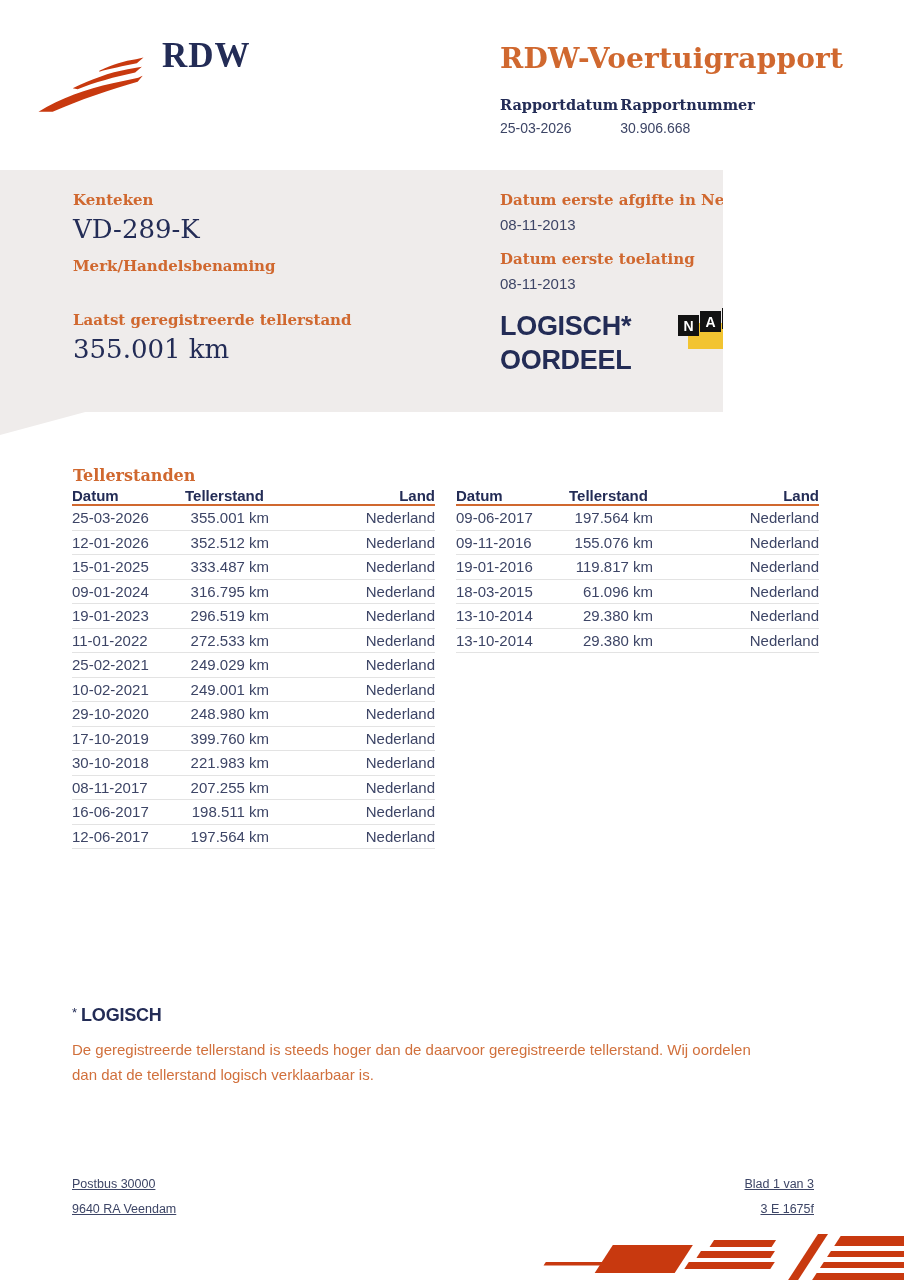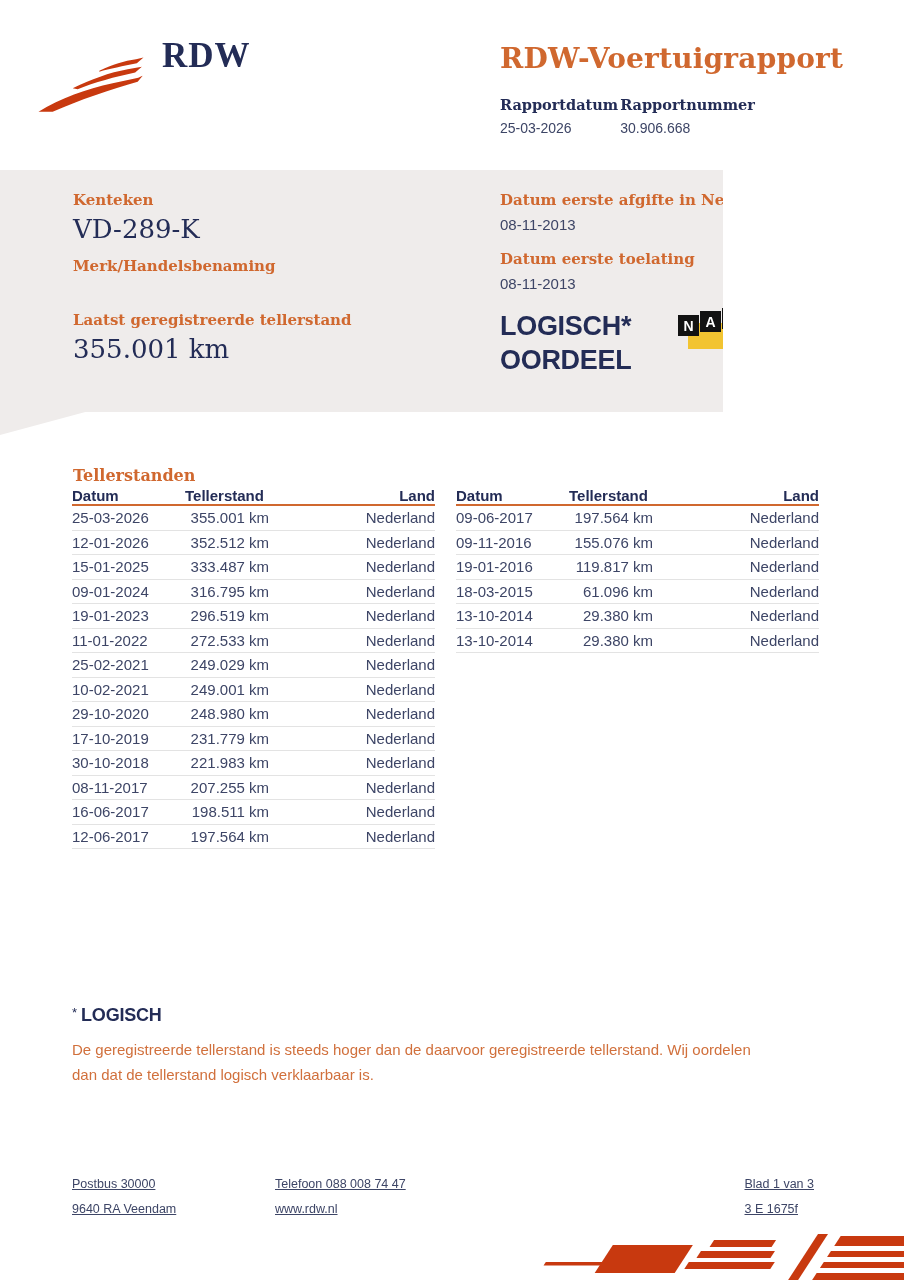--- a/index.html
+++ b/index.html
@@ -61,21 +61,21 @@
   .footnote{position:absolute;left:72px;top:1005px;width:710px;}
   .fn-head{color:var(--navy);}
   .fn-ast{font-size:13px;vertical-align:4px;margin-right:4px;color:var(--navy);}
   .fn-title{font-size:18px;font-weight:700;letter-spacing:-.2px;color:var(--navy);}
   .fn-text{margin-top:11px;font-size:15px;line-height:25px;color:#d1703c;max-width:700px;}
 
   
   .footer-col{position:absolute;font-size:12.5px;color:var(--text-body);line-height:25px;text-decoration:underline;}
   .footer-left{left:72px;top:1172px;}
   .footer-mid{left:275px;top:1172px;}
-  .footer-right{right:90px;top:1172px;}
+  .footer-right{right:90px;top:1172px;text-align:right;}
 
   .stripes{position:absolute;right:-4px;bottom:-2px;width:372px;height:48px;}
 </style>
 </head>
 <body>
 
 <div class="page">
 
   <svg class="feather" viewBox="0 0 132 72">
     <g fill="var(--logo-red)">
@@ -174,21 +174,21 @@
         <div class="tcell c1"><span class="num">249.001 km</span></div>
         <div class="tcell c2">Nederland</div>
       </div>
       <div class="trow">
         <div class="tcell c0">29-10-2020</div>
         <div class="tcell c1"><span class="num">248.980 km</span></div>
         <div class="tcell c2">Nederland</div>
       </div>
       <div class="trow">
         <div class="tcell c0">17-10-2019</div>
-        <div class="tcell c1"><span class="num">231.779 km</span></div>
+        <div class="tcell c1"><span class="num">399.760 km</span></div>
         <div class="tcell c2">Nederland</div>
       </div>
       <div class="trow">
         <div class="tcell c0">30-10-2018</div>
         <div class="tcell c1"><span class="num">221.983 km</span></div>
         <div class="tcell c2">Nederland</div>
       </div>
       <div class="trow">
         <div class="tcell c0">08-11-2017</div>
         <div class="tcell c1"><span class="num">207.255 km</span></div>
@@ -246,24 +246,20 @@
   <div class="footnote">
     <div class="fn-head">
       <span class="fn-ast">*</span><span class="fn-title">LOGISCH</span>
     </div>
     <p class="fn-text">De geregistreerde tellerstand is steeds hoger dan de daarvoor geregistreerde tellerstand. Wij oordelen dan dat de tellerstand logisch verklaarbaar is.</p>
   </div>
 
   <div class="footer-col footer-left">
     <div>Postbus 30000</div>
     <div>9640 RA Veendam</div>
-  </div>
-  <div class="footer-col footer-mid">
-    <div>Telefoon 088 008 74 47</div>
-    <div>www.rdw.nl</div>
   </div>
   <div class="footer-col footer-right">
     <div>Blad 1 van 3</div>
     <div>3 E 1675f</div>
   </div>
 
   <svg class="stripes" viewBox="0 0 372 48">
     <g transform="translate(32,0) skewX(-33)" fill="var(--logo-red)">
       <rect x="-4" y="28" width="94" height="3.5"></rect>
       <rect x="52" y="11" width="80" height="28"></rect>

